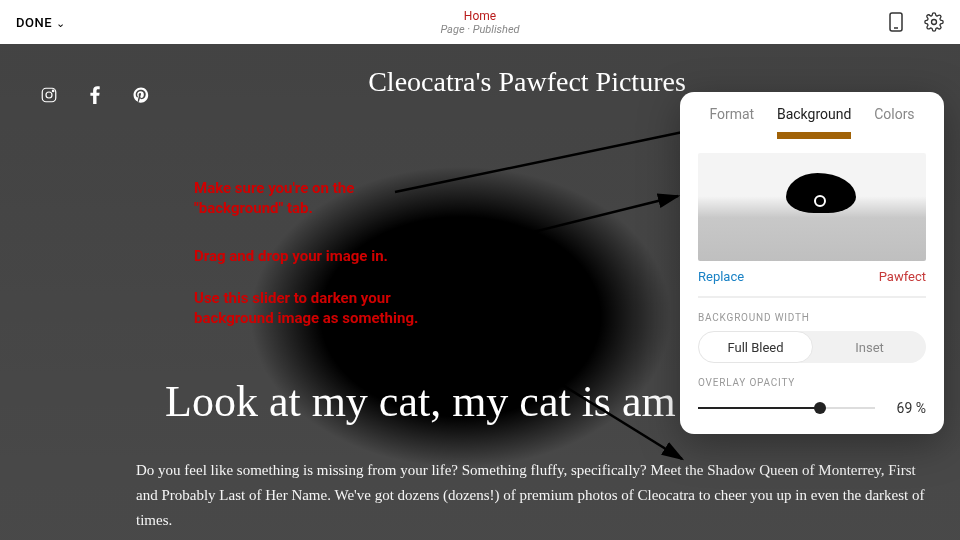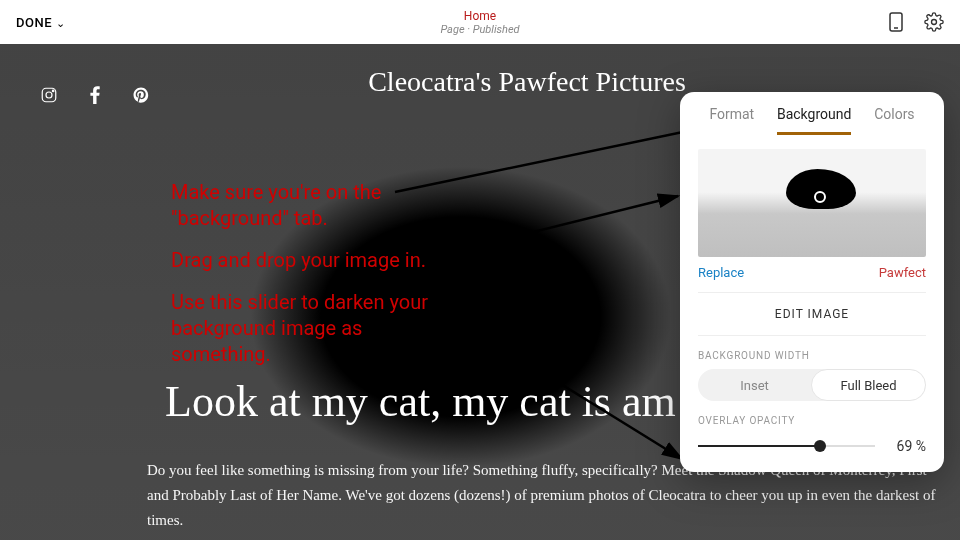--- a/index.html
+++ b/index.html
@@ -66,42 +66,42 @@
     top: 22px;
     left: 50%;
     transform: translateX(-50%);
     font-family: Georgia, "Times New Roman", serif;
     font-size: 28px;
     color: #fff;
     margin-left: 47px;
   }
   .annot {
     position: absolute;
-    left: 171px;
+    left: 194px;
     color: #d00000;
-    font-weight: 400;
-    font-size: 20px;
+    font-weight: 700;
+    font-size: 15px;
     line-height: 1.3;
   }
   .annot1 { top: 135px; }
   .annot2 { top: 203px; }
   .annot3 { top: 245px; }
   .hero-heading {
     position: absolute;
     top: 332px;
     left: 165px;
     font-family: Georgia, "Times New Roman", serif;
     font-size: 44px;
     color: #fff;
     white-space: nowrap;
   }
   .hero-body {
     position: absolute;
     top: 414px;
-    left: 147px;
+    left: 136px;
     width: 800px;
     font-family: Georgia, "Times New Roman", serif;
     font-size: 15px;
     line-height: 1.65;
     color: #f5f5f5;
   }
 
   
   .panel {
     position: absolute;
@@ -115,21 +115,21 @@
     color: #333;
     padding-bottom: 18px;
   }
   .panel-tabs {
     display: flex;
     justify-content: space-around;
     padding: 14px 18px 0 18px;
     font-size: 14px;
   }
   .panel-tab { color: #888; padding-bottom: 10px; cursor: pointer; }
-  .panel-tab.active { color: #222; border-bottom: 3px solid #a16207; }
+  .panel-tab.active { color: #222; border-bottom: 7px solid #a16207; }
   .thumb {
     margin: 14px 18px 8px 18px;
     height: 108px;
     border-radius: 2px;
     position: relative;
     background: linear-gradient(#f4f4f4 0%, #f4f4f4 40%, #c8c8c8 60%, #bfbfbf 100%);
     overflow: hidden;
   }
   .thumb .cat {
     position:absolute;
@@ -301,26 +301,25 @@
   </div>
   <div class="thumb">
     <div class="cat"></div>
     <div class="focal"></div>
   </div>
   <div class="thumb-actions">
     <span class="link-blue">Replace</span>
     <span class="link-red">Pawfect</span>
   </div>
   <div class="panel-divider"></div>
-  <div class="edit-image">EDIT IMAGE</div>
   <div class="panel-divider"></div>
   <div class="panel-label">BACKGROUND WIDTH</div>
   <div class="seg">
+    <div class="seg-opt active">Full Bleed</div>
     <div class="seg-opt">Inset</div>
-    <div class="seg-opt active">Full Bleed</div>
   </div>
   <div class="panel-label">OVERLAY OPACITY</div>
   <div class="slider-row">
     <div class="slider-track">
       <div class="slider-fill"></div>
       <div class="slider-knob"></div>
     </div>
     <div class="slider-val">69 %</div>
   </div>
 </div>

